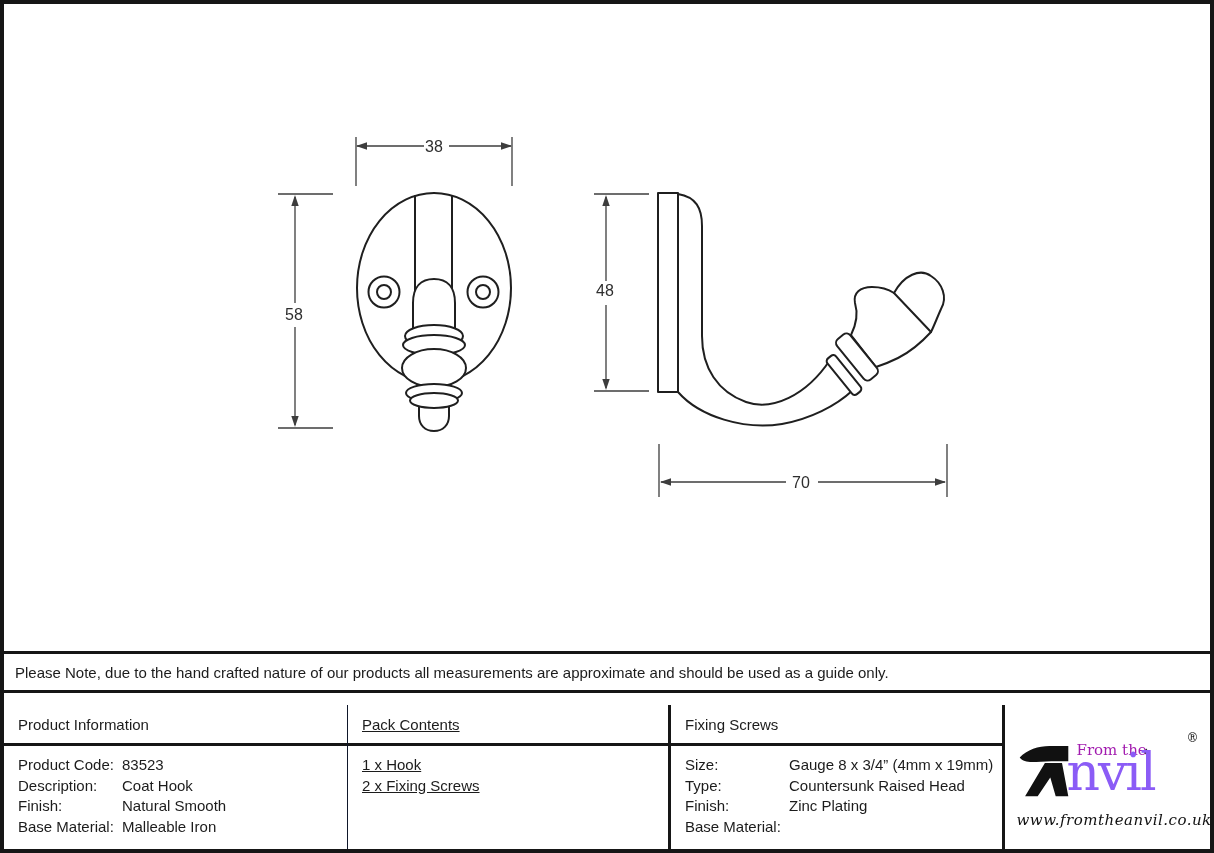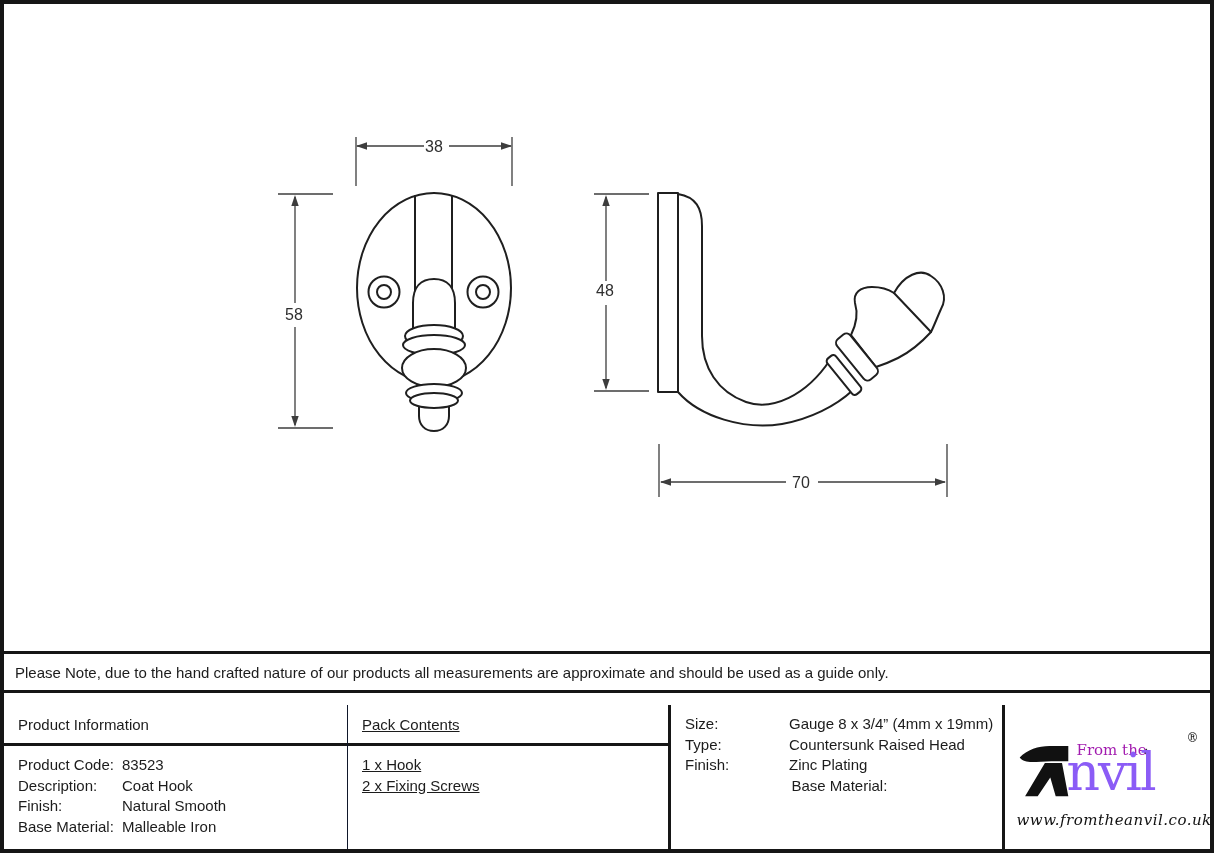--- a/index.html
+++ b/index.html
@@ -27,21 +27,21 @@
   .col{box-sizing:border-box;}
   .col.c1{width:343px;}
   .col.c2{width:321px;border-left:1px solid #0f172a;text-decoration:underline;}
   .col.c3{width:334px;border-left:3px solid #161616;}
   .col.c4{flex:1;border-left:3px solid #161616;display:flex;align-items:center;justify-content:center;}
   .col-header{
     height:41px;border-bottom:3px solid #161616;box-sizing:border-box;
     display:flex;align-items:center;padding-left:14px;font-size:15px;
   }
   .col-body{padding-top:9px;font-size:15px;}
-  .spec-row{display:flex;line-height:20.5px;justify-content:center;}
+  .spec-row{display:flex;line-height:20.5px;}
   .spec-row .lbl{margin-left:14px;width:104px;flex:none;}
   .spec-row .val{flex:1;}
   .pack-item{margin-left:14px;line-height:20.5px;}
 
   
   .logo-box{position:relative;width:182px;height:96px;margin-top:4px;}
   .anvil-svg{position:absolute;left:0;top:12px;}
   .brand{
     position:absolute;left:50px;top:15px;font-family:"DejaVu Serif","Liberation Serif",serif;
     font-size:52px;line-height:1;letter-spacing:-2px;color:#8b5cf6;
@@ -188,20 +188,23 @@
       <div class="col-header">
         <span>Pack Contents</span>
       </div>
       <div class="col-body">
         <div class="pack-item">1 x Hook</div>
         <div class="pack-item">2 x Fixing Screws</div>
       </div>
     </div>
 
     <div class="col c3">
+      <div class="col-header">
+        <span>Fixing Screws</span>
+      </div>
       <div class="col-body">
         <div class="spec-row">
           <span class="lbl">Size:</span>
           <span class="val">Gauge 8 x 3/4” (4mm x 19mm)</span>
         </div>
         <div class="spec-row">
           <span class="lbl">Type:</span>
           <span class="val">Countersunk Raised Head</span>
         </div>
         <div class="spec-row">

